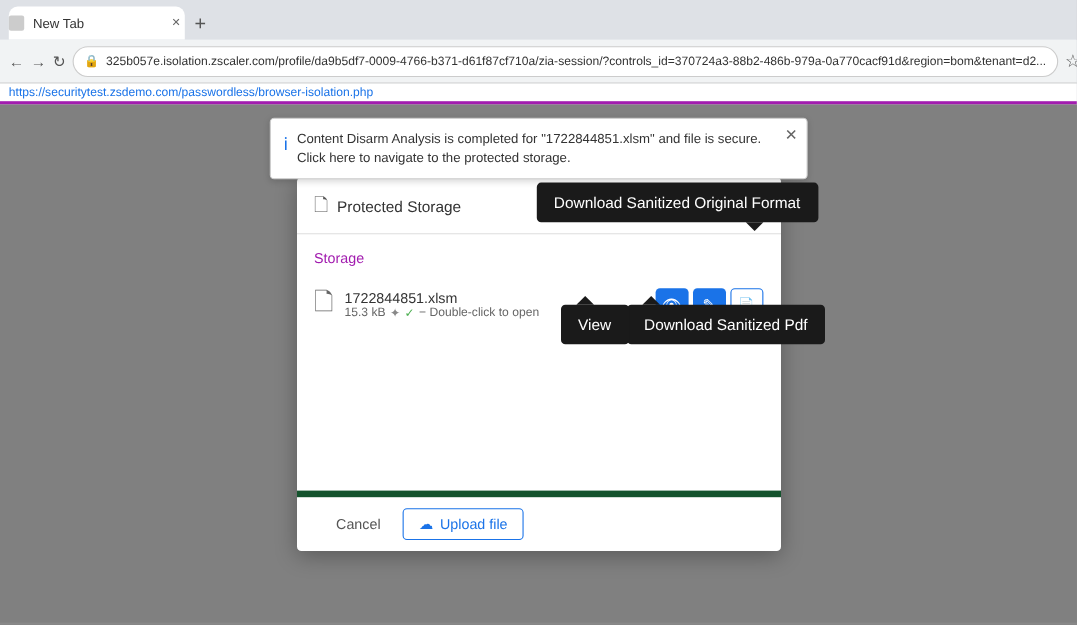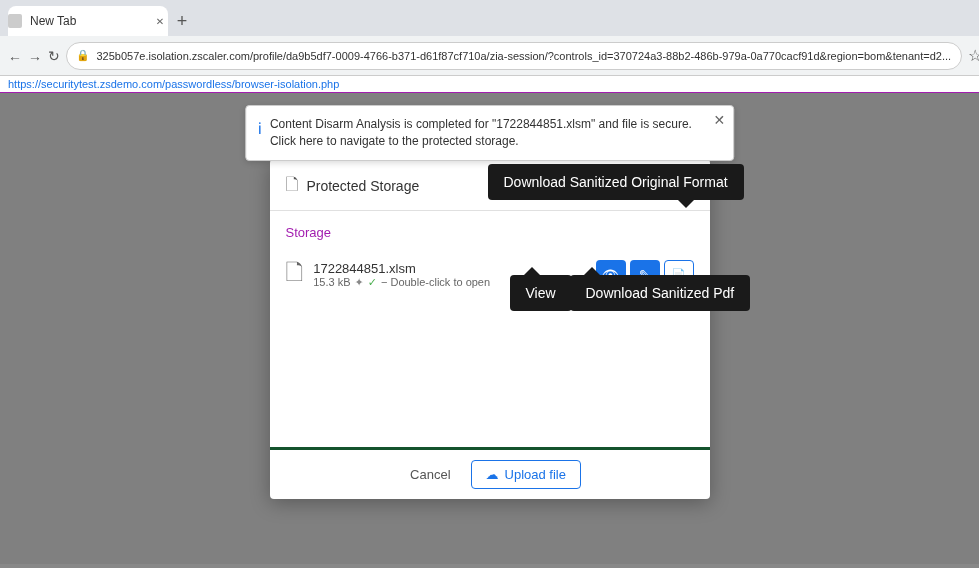--- a/index.html
+++ b/index.html
@@ -124,21 +124,21 @@
       font-size: 16px;
       color: #555;
       cursor: pointer;
     }
 
     .info-bar {
       background: #fff;
       padding: 2px 8px;
       font-size: 11px;
       color: #1a73e8;
-      border-bottom: 1px solid #a21caf;
+      border-bottom: 3px solid #a21caf;
     }
 
     
     .page-content {
       background: #808080;
       width: 100%;
       height: calc(568px - 77px - 20px);
       position: relative;
       display: flex;
       flex-direction: column;
@@ -293,26 +293,26 @@
       color: #fff;
     }
 
     .action-btn-outline {
       background: #fff;
       color: #1a73e8;
       border: 1px solid #1a73e8;
     }
 
     .modal-footer {
-      padding: 10px 0;
-      display: flex;
-      justify-content: center;
+      padding: 10px 24px;
+      display: flex;
+      justify-content: flex-start;
       align-items: center;
       gap: 8px;
-      border-top: 3px solid #14532d;
+      border-top: 6px solid #14532d;
       margin-top: auto;
     }
 
     .btn-cancel {
       background: none;
       border: none;
       font-size: 13px;
       color: #555;
       cursor: pointer;
       padding: 6px 12px;

